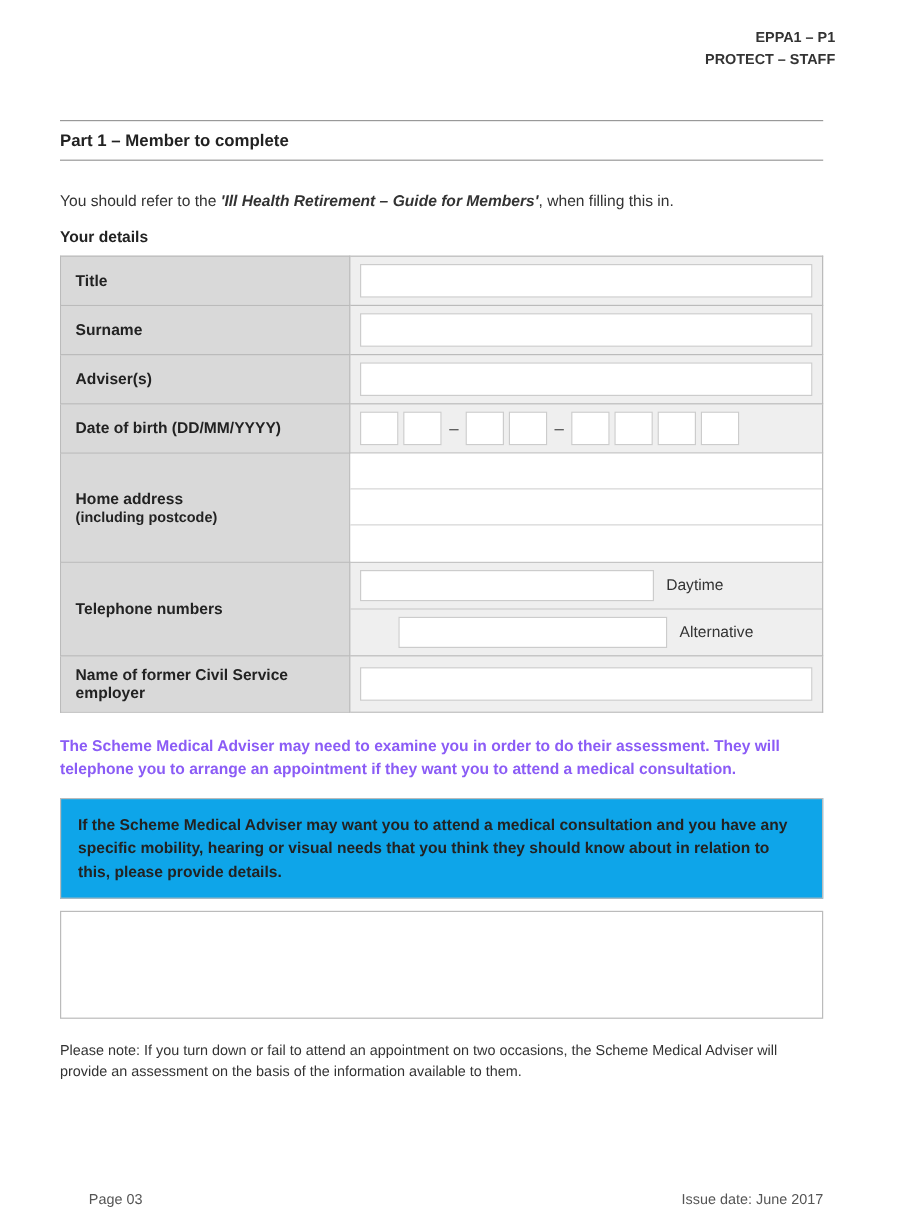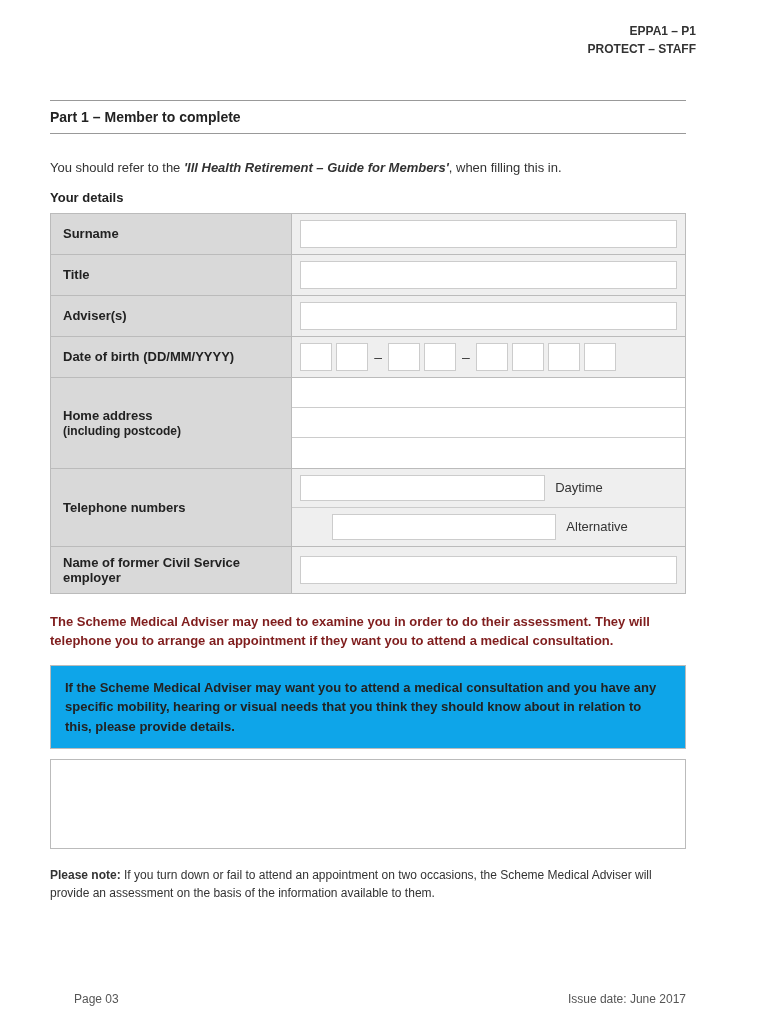--- a/index.html
+++ b/index.html
@@ -197,21 +197,21 @@
       font-size: 13px;
       color: #333;
     }
 
     
     .notice-text {
       font-size: 13px;
       font-weight: bold;
       line-height: 1.5;
       margin-bottom: 14px;
-      color: #7f1d1d;
+      color: #8b5cf6;
     }
 
     
     .info-box {
       background: #0ea5e9;
       border: 1px solid #bbb;
       padding: 12px 14px;
       font-size: 13px;
       font-weight: bold;
       line-height: 1.5;
@@ -233,21 +233,21 @@
 
     
     .please-note {
       font-size: 12px;
       color: #333;
       line-height: 1.5;
       margin-bottom: 20px;
     }
 
     .please-note strong {
-      font-weight: bold;
+      font-weight: normal;
       text-align: right;
     }
 
     
     .footer {
       position: absolute;
       bottom: 18px;
       left: 50px;
       right: 50px;
       display: flex;
@@ -282,30 +282,30 @@
 
     
     <div class="your-details-label">Your details</div>
 
     
     <table class="form-table">
 
       <tbody>
           <tr>
         <td class="label-cell">
+          <span>Title</span>
+        </td>
+        <td class="input-cell">
+          <input class="form-input" type="text" style="">
+        </td>
+      </tr>
+
+      <tr>
+        <td class="label-cell">
           <span>Surname</span>
-        </td>
-        <td class="input-cell">
-          <input class="form-input" type="text" style="">
-        </td>
-      </tr>
-
-      <tr>
-        <td class="label-cell">
-          <span>Title</span>
         </td>
         <td class="input-cell">
           <input class="form-input" type="text" style="">
         </td>
       </tr>
 
       <tr>
         <td class="label-cell">
           <span>Adviser(s)</span>
         </td>

